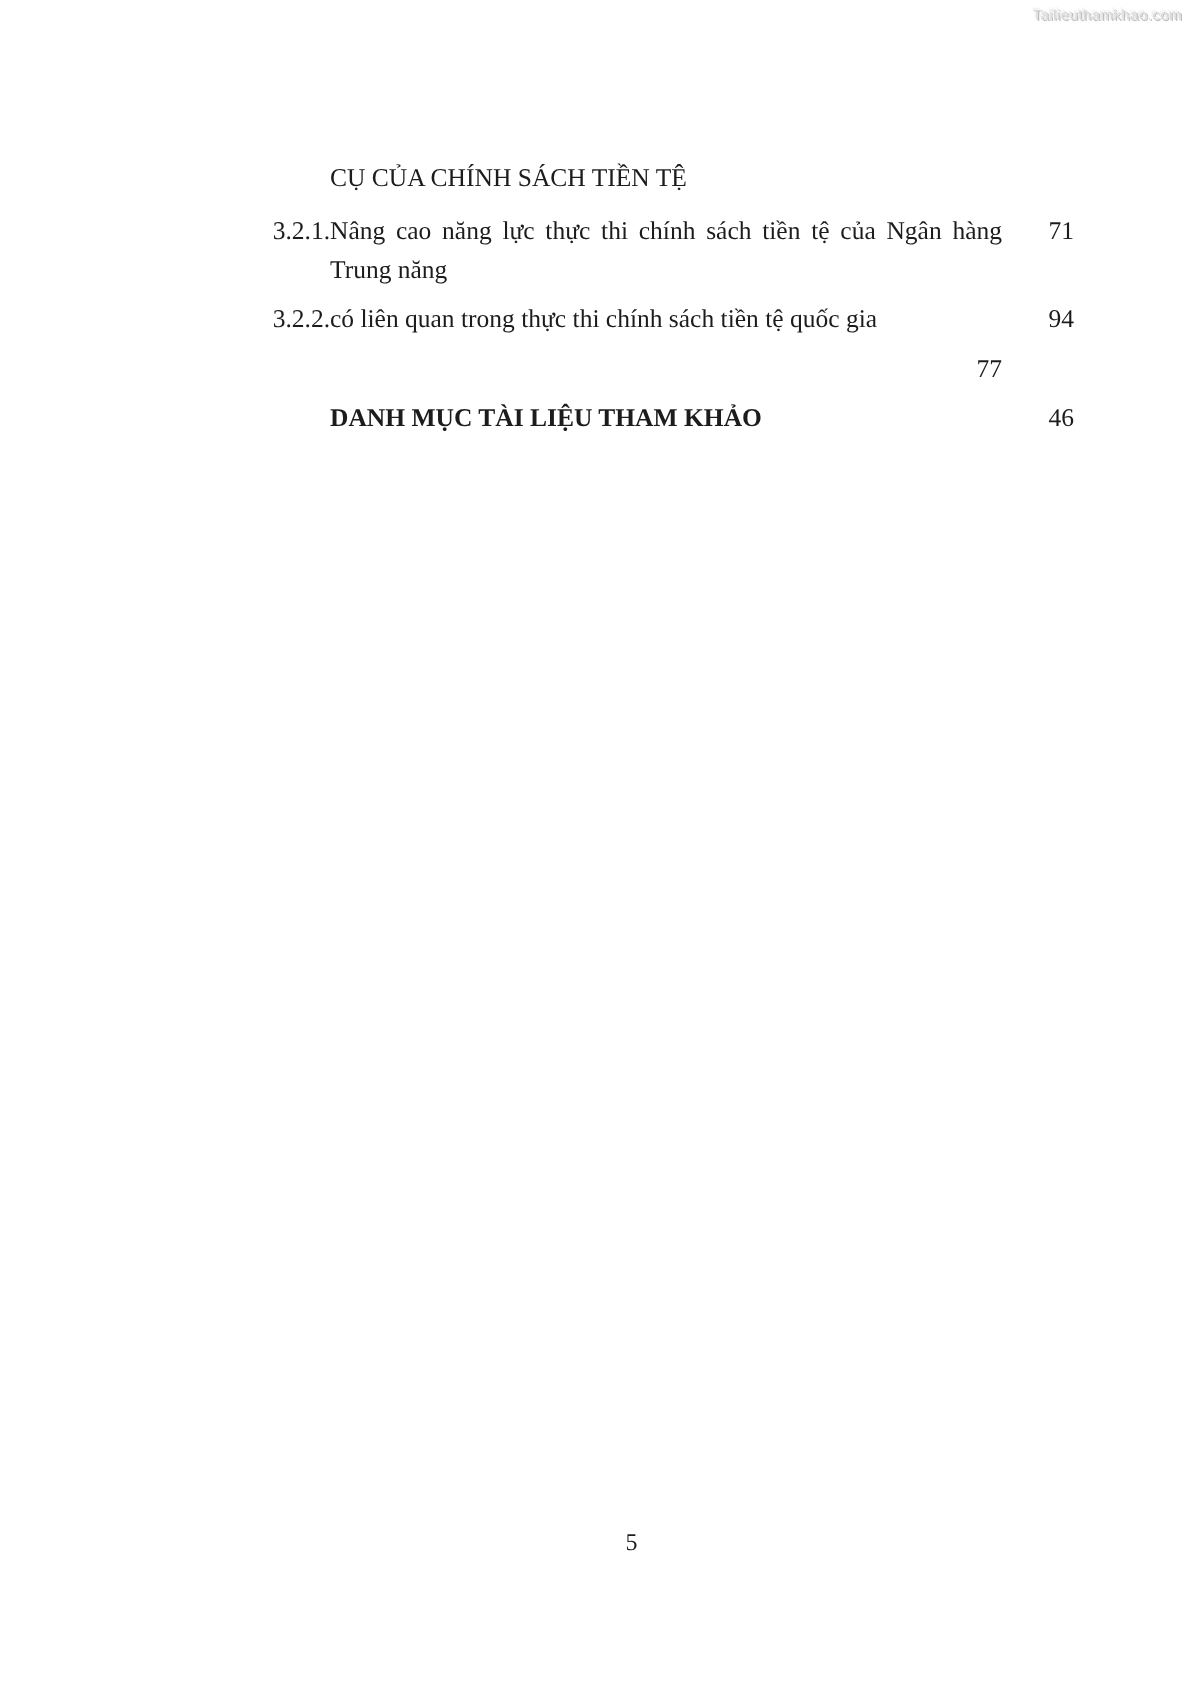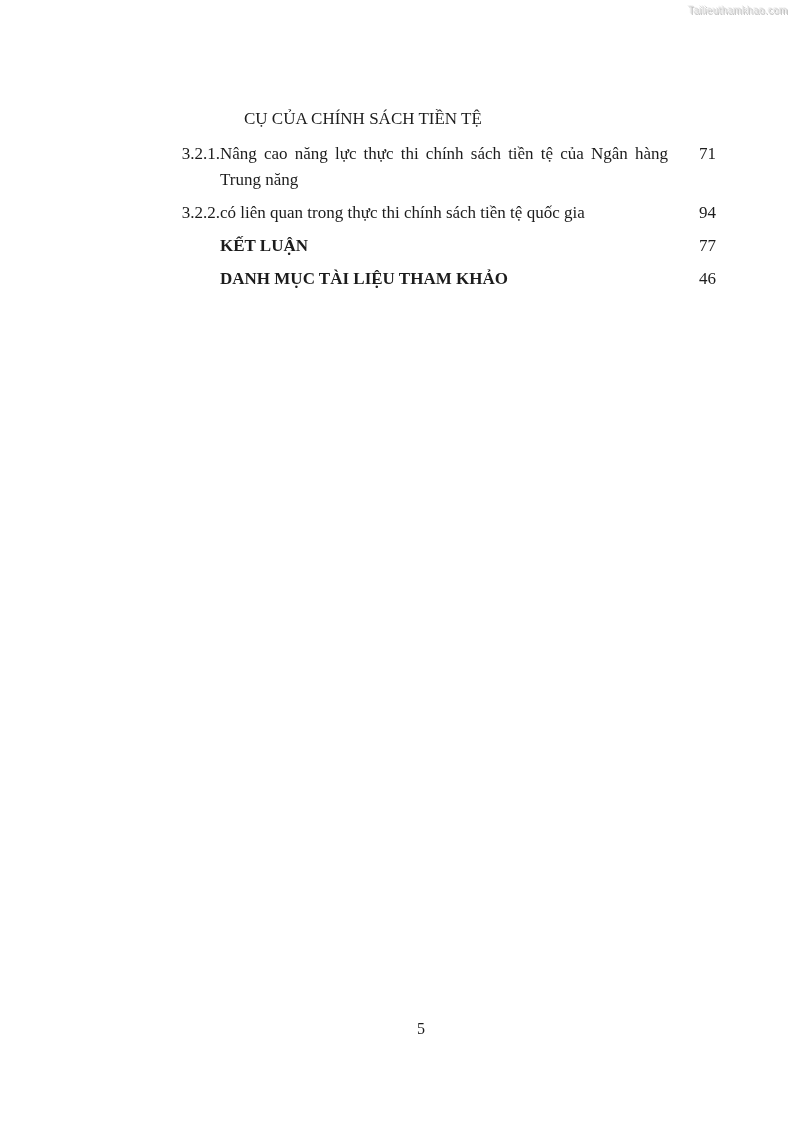--- a/index.html
+++ b/index.html
@@ -34,21 +34,20 @@
     font-size: 17px;
     line-height: 26px;
   }
   .toc-row {
     display: grid;
     grid-template-columns: 87px 448px 48px;
     margin-bottom: 7px;
   }
   .toc-row.heading-row {
     margin-bottom: 9px;
-    gap: 24px;
   }
   .col-num {
     text-align: right;
   }
   .col-text {
     text-align: left;
   }
   .col-page {
     text-align: right;
   }
@@ -92,21 +91,20 @@
   <div class="toc-row">
     <div class="col-num">3.2.2.</div>
     <div class="col-text">
       <div>có liên quan trong thực thi chính sách tiền tệ quốc gia</div>
     </div>
     <div class="col-page">94</div>
   </div>
 
   <div class="toc-row">
     <div class="col-num"></div>
-    <div class="col-text bold">KẾT LUẬN</div>
     <div class="col-page">77</div>
   </div>
 
   <div class="toc-row">
     <div class="col-num"></div>
     <div class="col-text bold">DANH MỤC TÀI LIỆU THAM KHẢO</div>
     <div class="col-page">46</div>
   </div>
 
 </div>

